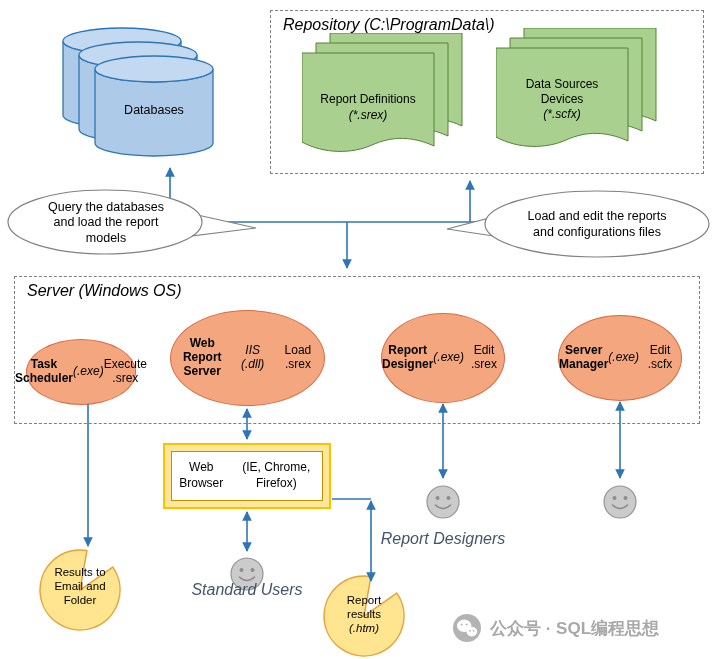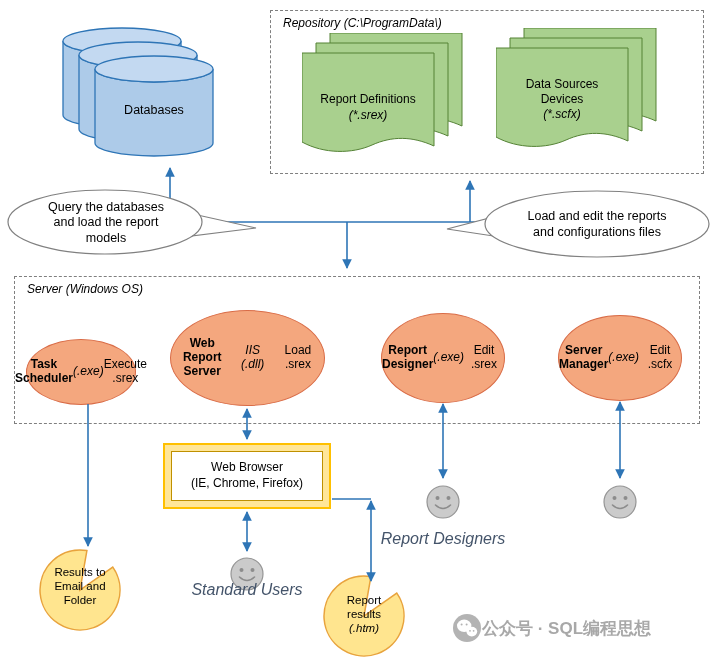--- a/index.html
+++ b/index.html
@@ -1,43 +1,43 @@
 <!DOCTYPE html>
 <html><head>
 <meta charset="utf-8">
 <style>
   * { margin:0; padding:0; box-sizing:border-box; }
   body { font-family:"Liberation Sans", sans-serif; background:#fff; }
   #canvas { position:relative; width:716px; height:659px; background:#fff; overflow:hidden;
             font-size:12px; color:#000; }
   .abs { position:absolute; }
   .dashed-box { position:absolute; border:1px dashed #7f7f7f; }
-  .box-title { position:absolute; left:12px; top:5px; font-style:italic; font-size:12px; white-space:nowrap;text-align:center; }
+  .box-title { position:absolute; left:12px; top:5px; font-style:italic; font-size:16px; white-space:nowrap;text-align:center; }
   .node { position:absolute; border-radius:50%; background:#F4A77E; border:1.5px solid #D96C47;
           display:flex; flex-direction:row; align-items:center; justify-content:center;
           text-align:center; line-height:1.15; font-size:12px; }
   .node .t { font-weight:bold; white-space:pre-line; }
   .node .s { font-style:italic; }
   .bubble-text { position:absolute; display:flex; align-items:center; justify-content:center;
                  text-align:center; white-space:pre-line; font-size:12.5px; line-height:1.25; z-index:10; }
   .user-label { position:absolute; text-align:center; font-style:italic; color:#44546A;
                 font-size:16px; z-index:10; }
   .pac-text { position:absolute; display:flex; flex-direction:column; align-items:center;
               text-align:center; font-size:11.5px; line-height:1.2; z-index:10; }
   .pac-text .main { white-space:pre-line; }
   .pac-text .ext { font-style:italic; }
   #browser-box { position:absolute; left:163px; top:443px; width:168px; height:66px;
                  background:#FFE699; border:2px solid #FFC000; padding:6px; z-index:2; }
   #browser-inner { width:100%; height:100%; background:#fff; border:1px solid #BF9000;
-                   display:flex; flex-direction:column; align-items:center; justify-content:center;
+                   display:flex; flex-direction:row; align-items:center; justify-content:center;
                    line-height:1.3; text-align:center; }
   #overlay { position:absolute; left:0; top:0; z-index:5; pointer-events:none; }
   .smiley { position:absolute; z-index:2; }
   #watermark { position:absolute; left:452px; top:613px; display:flex; align-items:center;
-               z-index:10; }
+               gap:8px; z-index:10; }
   #watermark .wm-text { font-size:17px; font-weight:bold; color:#A8A8A8; }
 </style>
 </head>
 <body>
 
 <div id="canvas">
 
   <div class="dashed-box" style="left:270px;top:10px;width:434px;height:164px">
     <div class="box-title">Repository (C:\ProgramData\)</div>
   </div>

